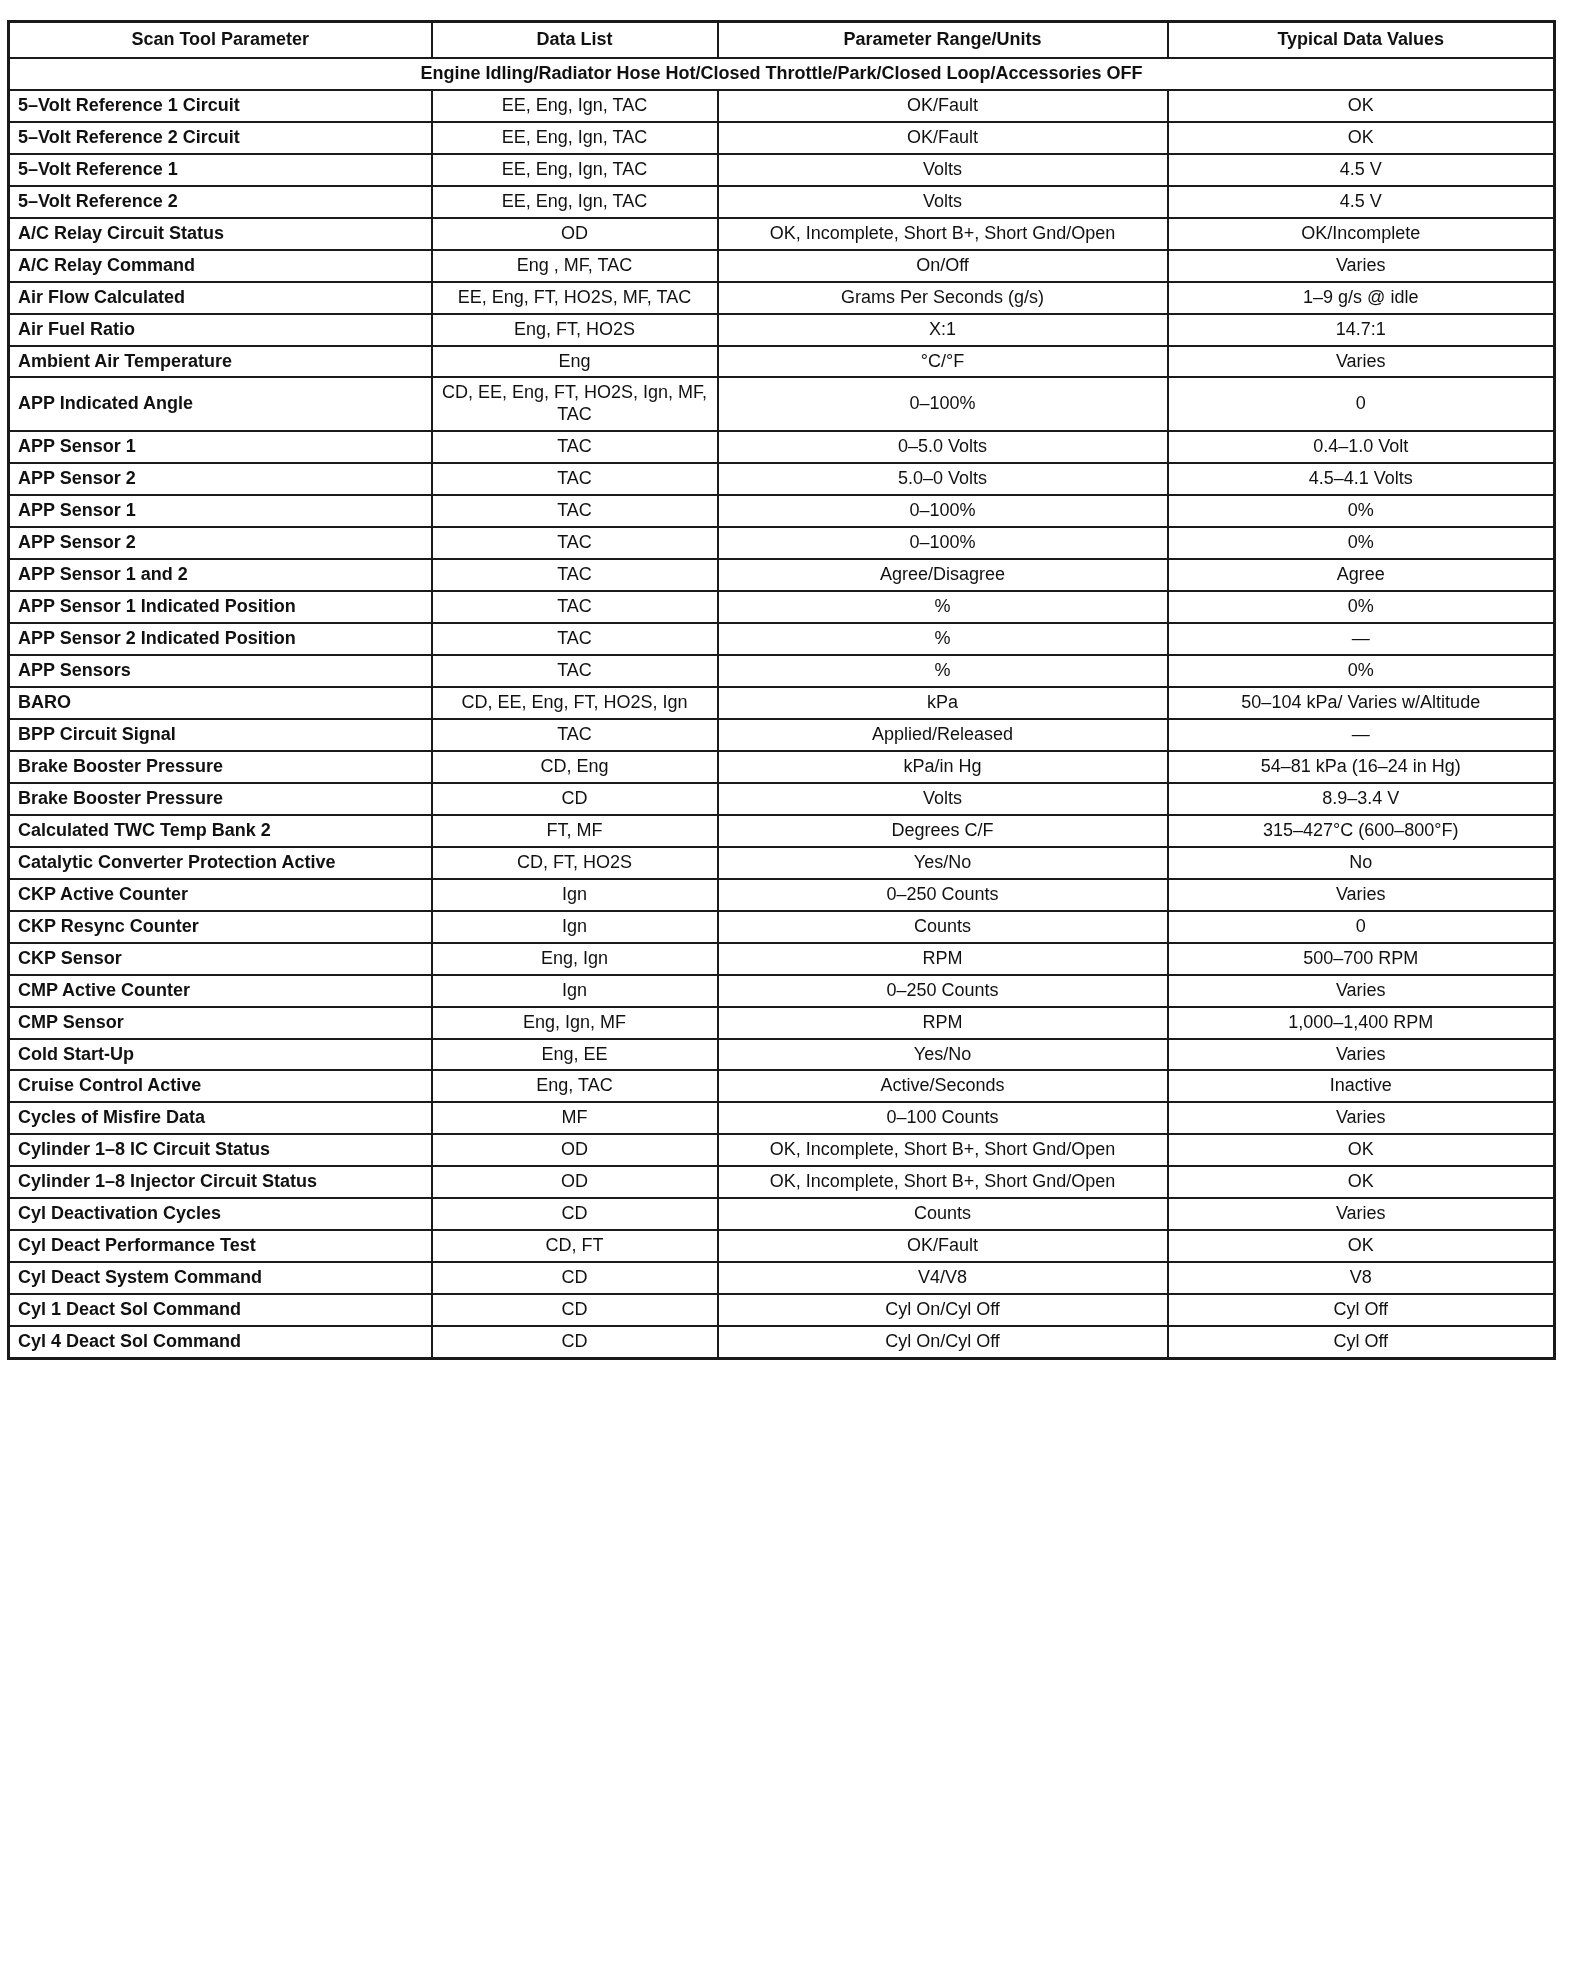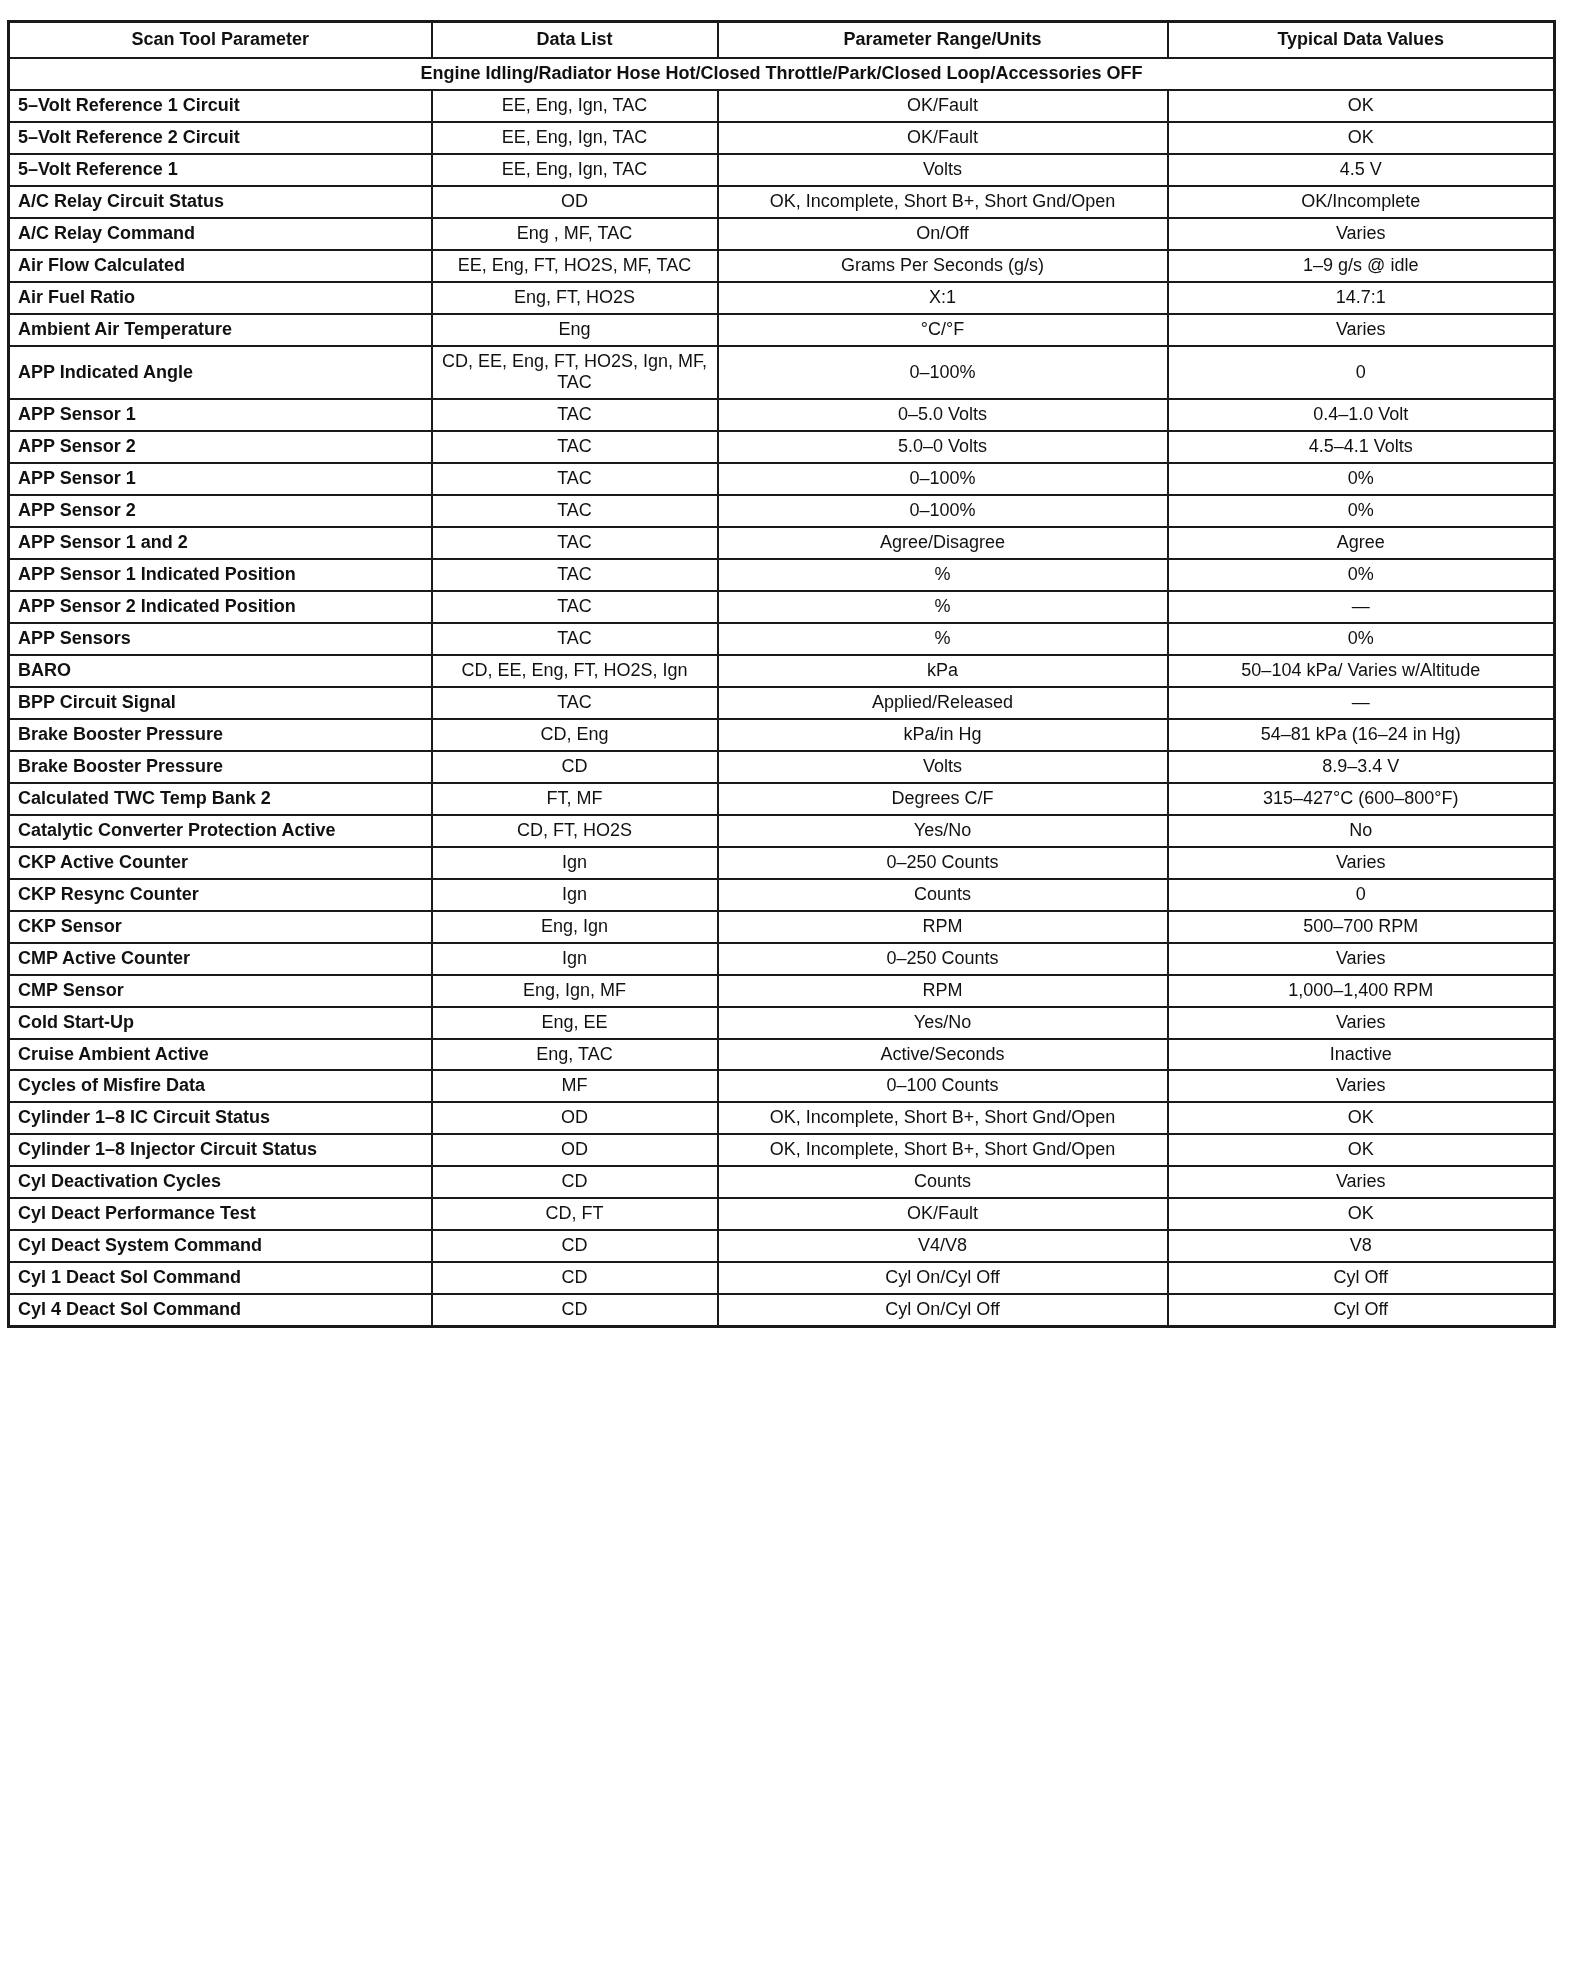--- a/index.html
+++ b/index.html
@@ -90,20 +90,26 @@
           <td>OK/Fault</td>
           <td>OK</td>
         </tr>
         <tr>
           <td class="param-cell">5–Volt Reference 1</td>
           <td>EE, Eng, Ign, TAC</td>
           <td>Volts</td>
           <td>4.5 V</td>
         </tr>
         <tr>
+          <td class="param-cell">5–Volt Reference 2</td>
+          <td>EE, Eng, Ign, TAC</td>
+          <td>Volts</td>
+          <td>4.5 V</td>
+        </tr>
+        <tr>
           <td class="param-cell">A/C Relay Circuit Status</td>
           <td>OD</td>
           <td>OK, Incomplete, Short B+, Short Gnd/Open</td>
           <td>OK/Incomplete</td>
         </tr>
         <tr>
           <td class="param-cell">A/C Relay Command</td>
           <td>Eng , MF, TAC</td>
           <td>On/Off</td>
           <td>Varies</td>
@@ -246,21 +252,21 @@
           <td>RPM</td>
           <td>1,000–1,400 RPM</td>
         </tr>
         <tr>
           <td class="param-cell">Cold Start-Up</td>
           <td>Eng, EE</td>
           <td>Yes/No</td>
           <td>Varies</td>
         </tr>
         <tr>
-          <td class="param-cell">Cruise Ambient Active</td>
+          <td class="param-cell">Cruise Control Active</td>
           <td>Eng, TAC</td>
           <td>Active/Seconds</td>
           <td>Inactive</td>
         </tr>
         <tr>
           <td class="param-cell">Cycles of Misfire Data</td>
           <td>MF</td>
           <td>0–100 Counts</td>
           <td>Varies</td>
         </tr>

